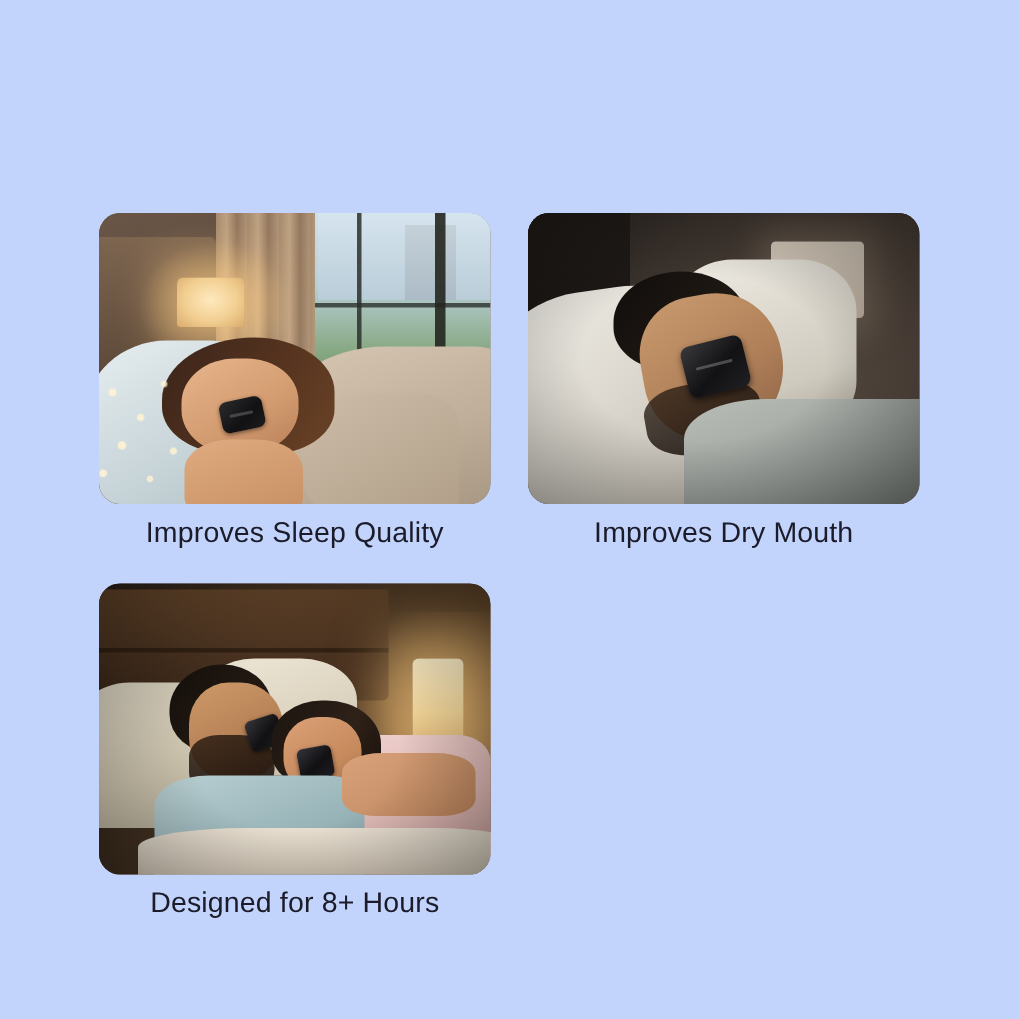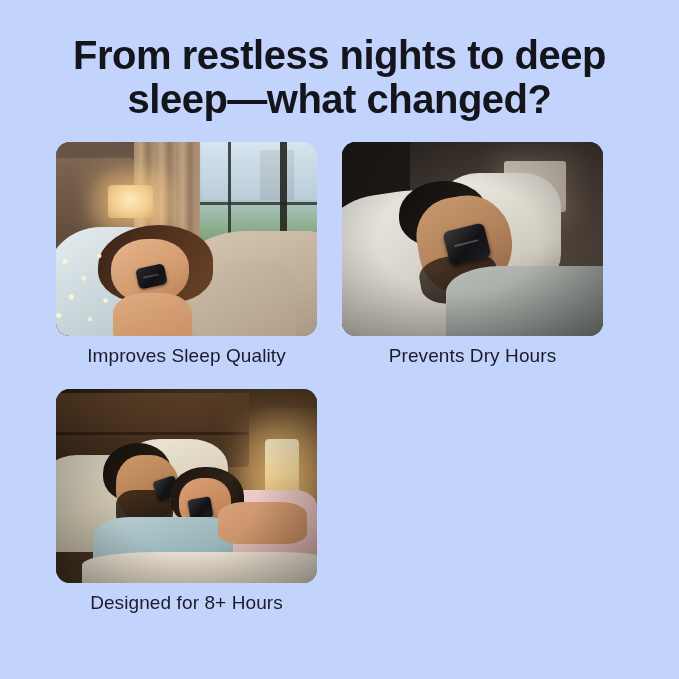--- a/index.html
+++ b/index.html
@@ -35,21 +35,21 @@
     letter-spacing: -0.5px;
     color: #14141c;
     padding: 0 46px;
     box-sizing: border-box;
     white-space: pre-line;
   }
 
   
   .grid {
     position: absolute;
-    left: 56px;
+    left: 66px;
     top: 142px;
     width: 547px;
     height: 495px;
     display: grid;
     grid-template-columns: 261px 261px;
     grid-template-rows: 194px 194px;
     column-gap: 25px;
     row-gap: 53px;
   }
 
@@ -448,22 +448,20 @@
   .p4 .vign {
     left: 0; top: 0; width: 100%; height: 100%;
     background: radial-gradient(ellipse at 50% 55%, rgba(0,0,0,0) 38%, rgba(0,0,0,0.40) 100%);
   }
 </style>
 </head>
 <body>
 
 <div class="page">
 
-  <div class="headline">From restless nights to deep
-sleep—what changed?</div>
 
   <div class="grid">
 
     <div class="cell">
       <div class="photo p1">
         <div class="layer wall"></div>
         <div class="layer headboard"></div>
         <div class="layer curtain"></div>
         <div class="layer window"></div>
         <div class="layer sky"></div>
@@ -493,21 +491,21 @@
         <div class="layer headboard"></div>
         <div class="layer pillow2"></div>
         <div class="layer pillow"></div>
         <div class="layer hair"></div>
         <div class="layer face"></div>
         <div class="layer beard"></div>
         <div class="layer tape"></div>
         <div class="layer body"></div>
         <div class="layer vign"></div>
       </div>
-      <div class="caption">Prevents Dry Hours</div>
+      <div class="caption">Improves Dry Mouth</div>
     </div>
 
 
     <div class="cell">
       <div class="photo p4">
         <div class="layer wall"></div>
         <div class="layer lampglow"></div>
         <div class="layer headboard"></div>
         <div class="layer hbline"></div>
         <div class="layer lamp"></div>

